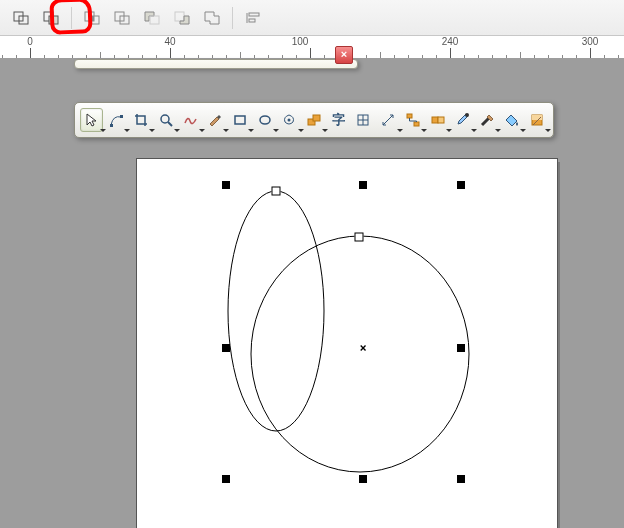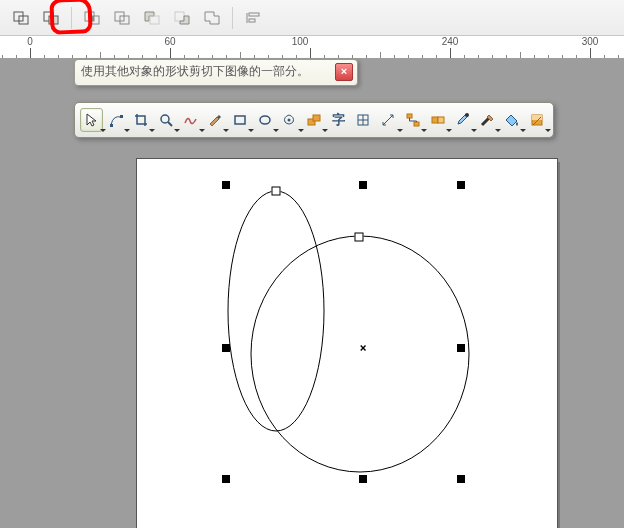--- a/index.html
+++ b/index.html
@@ -275,21 +275,21 @@
     <div class="tick minor" style="left: 44px;"></div>
     <div class="tick minor" style="left: 58px;"></div>
     <div class="tick minor" style="left: 72px;"></div>
     <div class="tick minor" style="left: 86px;"></div>
     <div class="tick medium" style="left: 100px;"></div>
     <div class="tick minor" style="left: 114px;"></div>
     <div class="tick minor" style="left: 128px;"></div>
     <div class="tick minor" style="left: 142px;"></div>
     <div class="tick minor" style="left: 156px;"></div>
     <div class="tick major" style="left: 170px;"></div>
-    <div class="tick-label" style="left: 170px;">60</div>
+    <div class="tick-label" style="left: 170px;">40</div>
     <div class="tick minor" style="left: 184px;"></div>
     <div class="tick minor" style="left: 198px;"></div>
     <div class="tick minor" style="left: 212px;"></div>
     <div class="tick minor" style="left: 226px;"></div>
     <div class="tick medium" style="left: 240px;"></div>
     <div class="tick minor" style="left: 254px;"></div>
     <div class="tick minor" style="left: 268px;"></div>
     <div class="tick minor" style="left: 282px;"></div>
     <div class="tick minor" style="left: 296px;"></div>
     <div class="tick major" style="left: 310px;"></div>
@@ -342,21 +342,20 @@
       <div class="handle" style="left: 457px; top: 417px;"></div>
     </div>
   <div id="nodes">
       <div class="node" style="left: 276px; top: 133px;"></div>
       <div class="node" style="left: 359px; top: 179px;"></div>
     </div>
   <div id="centerx" class="center-x" style="left: 363px; top: 290px;">×</div>
 </div>
 
 <div class="tooltip">
-  <div class="tooltip-desc">使用其他对象的形状剪切下图像的一部分。</div>
   <div class="tooltip-close">×</div>
 </div>
 
 <div class="toolbox" id="toolbox">
     <div class="tool-btn active">
       <span>
         <svg width="14" height="14">
           <path d="M3 1 L3 12 L6 9 L8 13 L10 12 L8 8 L12 8 Z" fill="#fff" stroke="#333"></path>
         </svg>
       </span>

